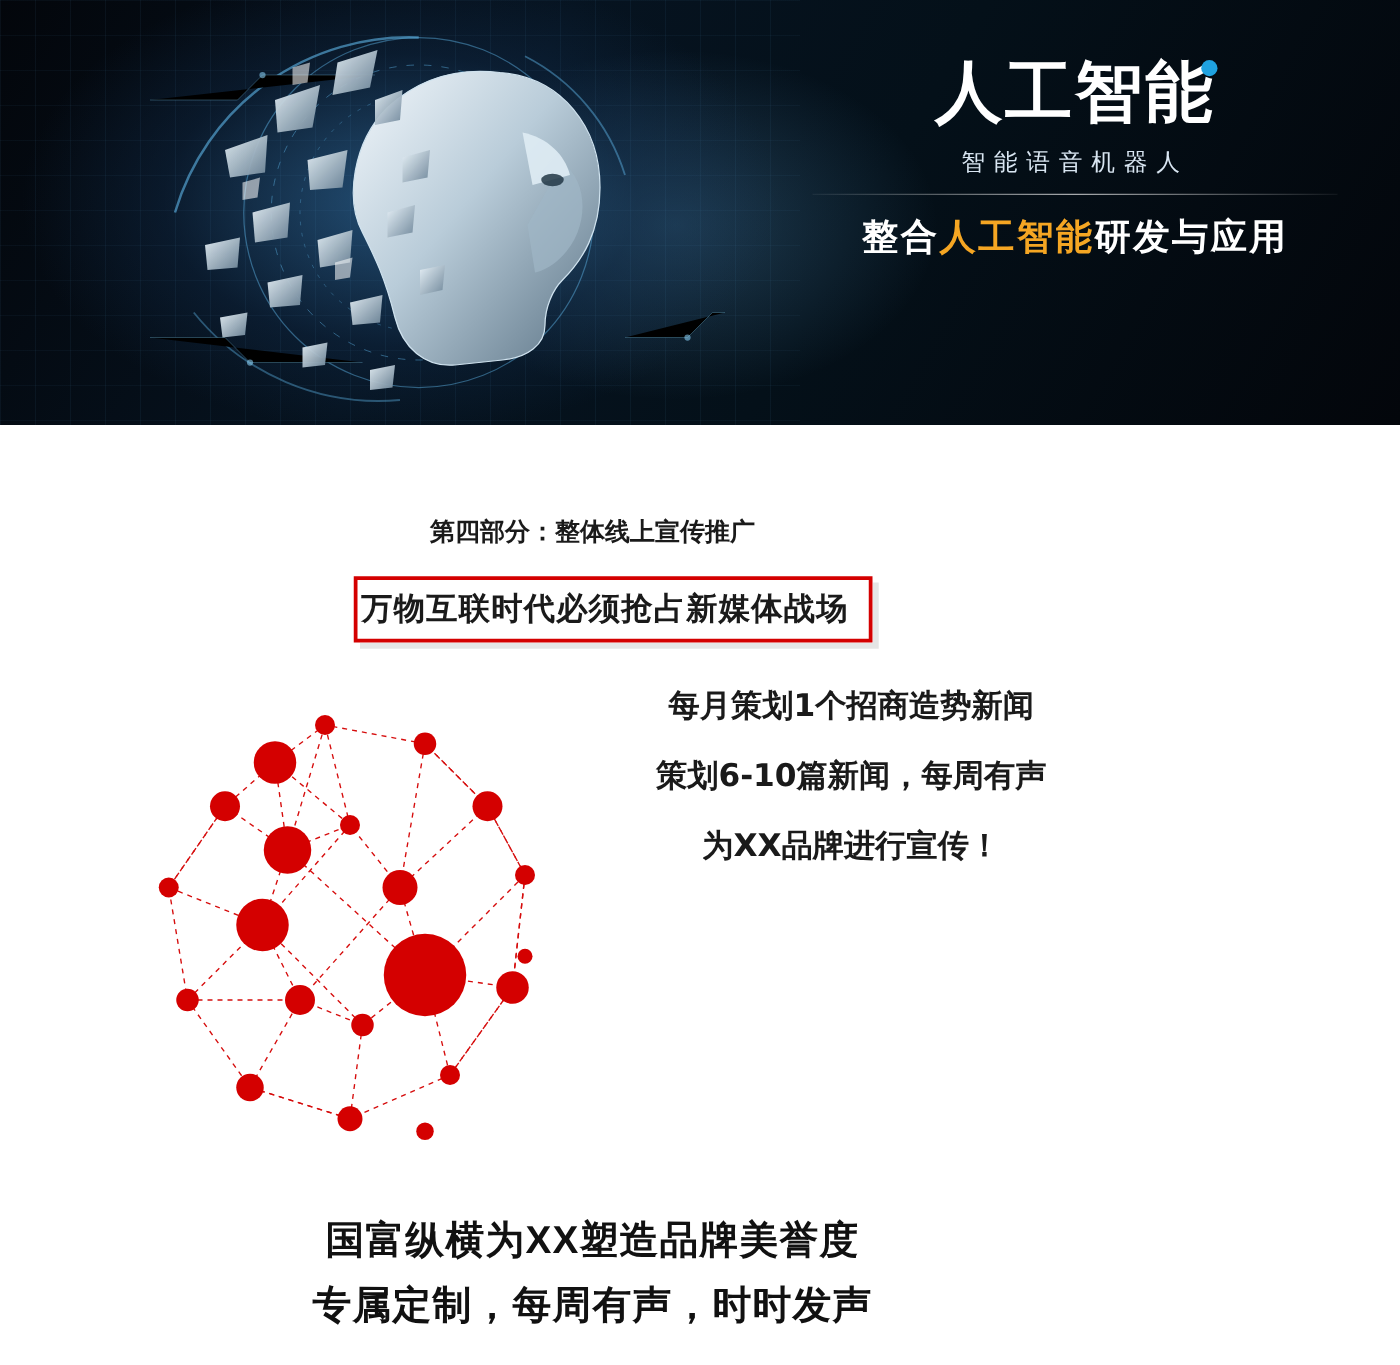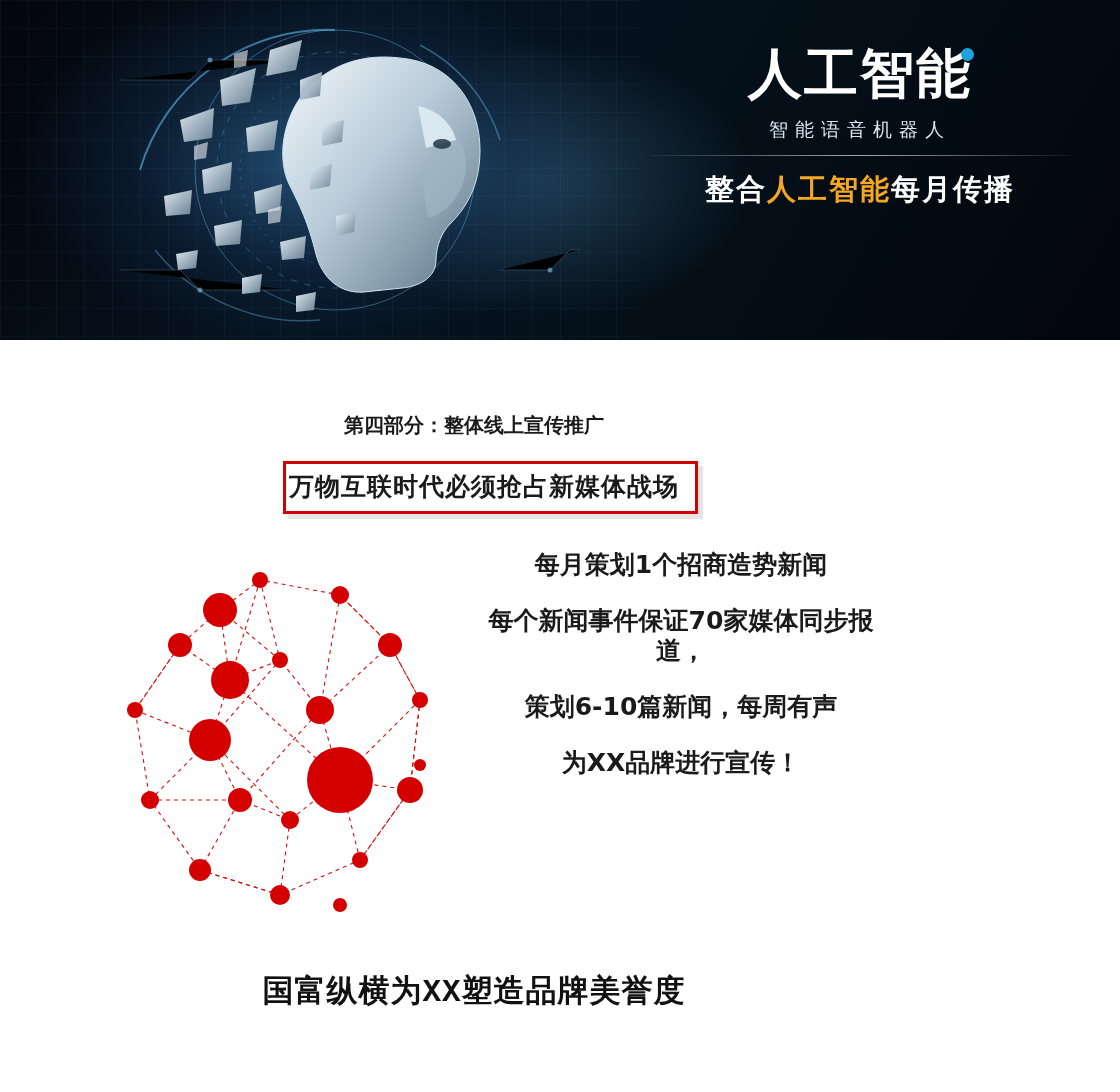--- a/index.html
+++ b/index.html
@@ -171,21 +171,21 @@
   .footer {
     text-align: center;
     margin-top: 26px;
   }
   .footer p {
     margin: 0 0 10px 0;
     font-size: 31px;
     font-weight: bold;
     color: #111;
     letter-spacing: 1px;
-    font-family: Liberation Mono, monospace;
+    font-family: Liberation Sans, sans-serif;
   }
 </style>
 </head>
 <body>
 
 <div class="hero">
   <div class="hero-bg"></div>
   <div class="hero-grid"></div>
 
   <svg class="hero-arcs" viewBox="0 0 460 310">
@@ -257,21 +257,21 @@
   </svg>
 
   <div class="hero-right">
     <div class="brand-title">
       <span>人工智能</span>
       <span class="accent-dot"></span>
     </div>
     <div class="brand-sub">智能语音机器人</div>
     <div class="brand-rule"></div>
     <div class="hero-line2">
-      <span>整合</span><span class="hl">人工智能</span><span>每月传播</span>
+      <span>整合</span><span class="hl">人工智能</span><span>研发与应用</span>
     </div>
   </div>
 </div>
 
 <div class="content">
 
   <div class="section-label">第四部分：整体线上宣传推广</div>
 
   <div class="banner-wrap">
     <div class="red-banner">
@@ -313,22 +313,22 @@
           <circle cx="250" cy="230" r="33"></circle>
           <circle cx="230" cy="160" r="14"></circle>
           <circle cx="330" cy="215" r="6"></circle>
           <circle cx="250" cy="355" r="7"></circle>
         </g>
       </svg>
     </div>
 
     <div class="bullets">
       <p>每月策划1个招商造势新闻</p>
-      <p>每个新闻事件保证70家媒体同步报道，</p>
       <p>策划6-10篇新闻，每周有声</p>
       <p>为XX品牌进行宣传！</p>
     </div>
   </div>
 
   <div class="footer">
     <p>国富纵横为XX塑造品牌美誉度</p>
+    <p>专属定制，每周有声，时时发声</p>
   </div>
 </div>
 
 </body></html>

